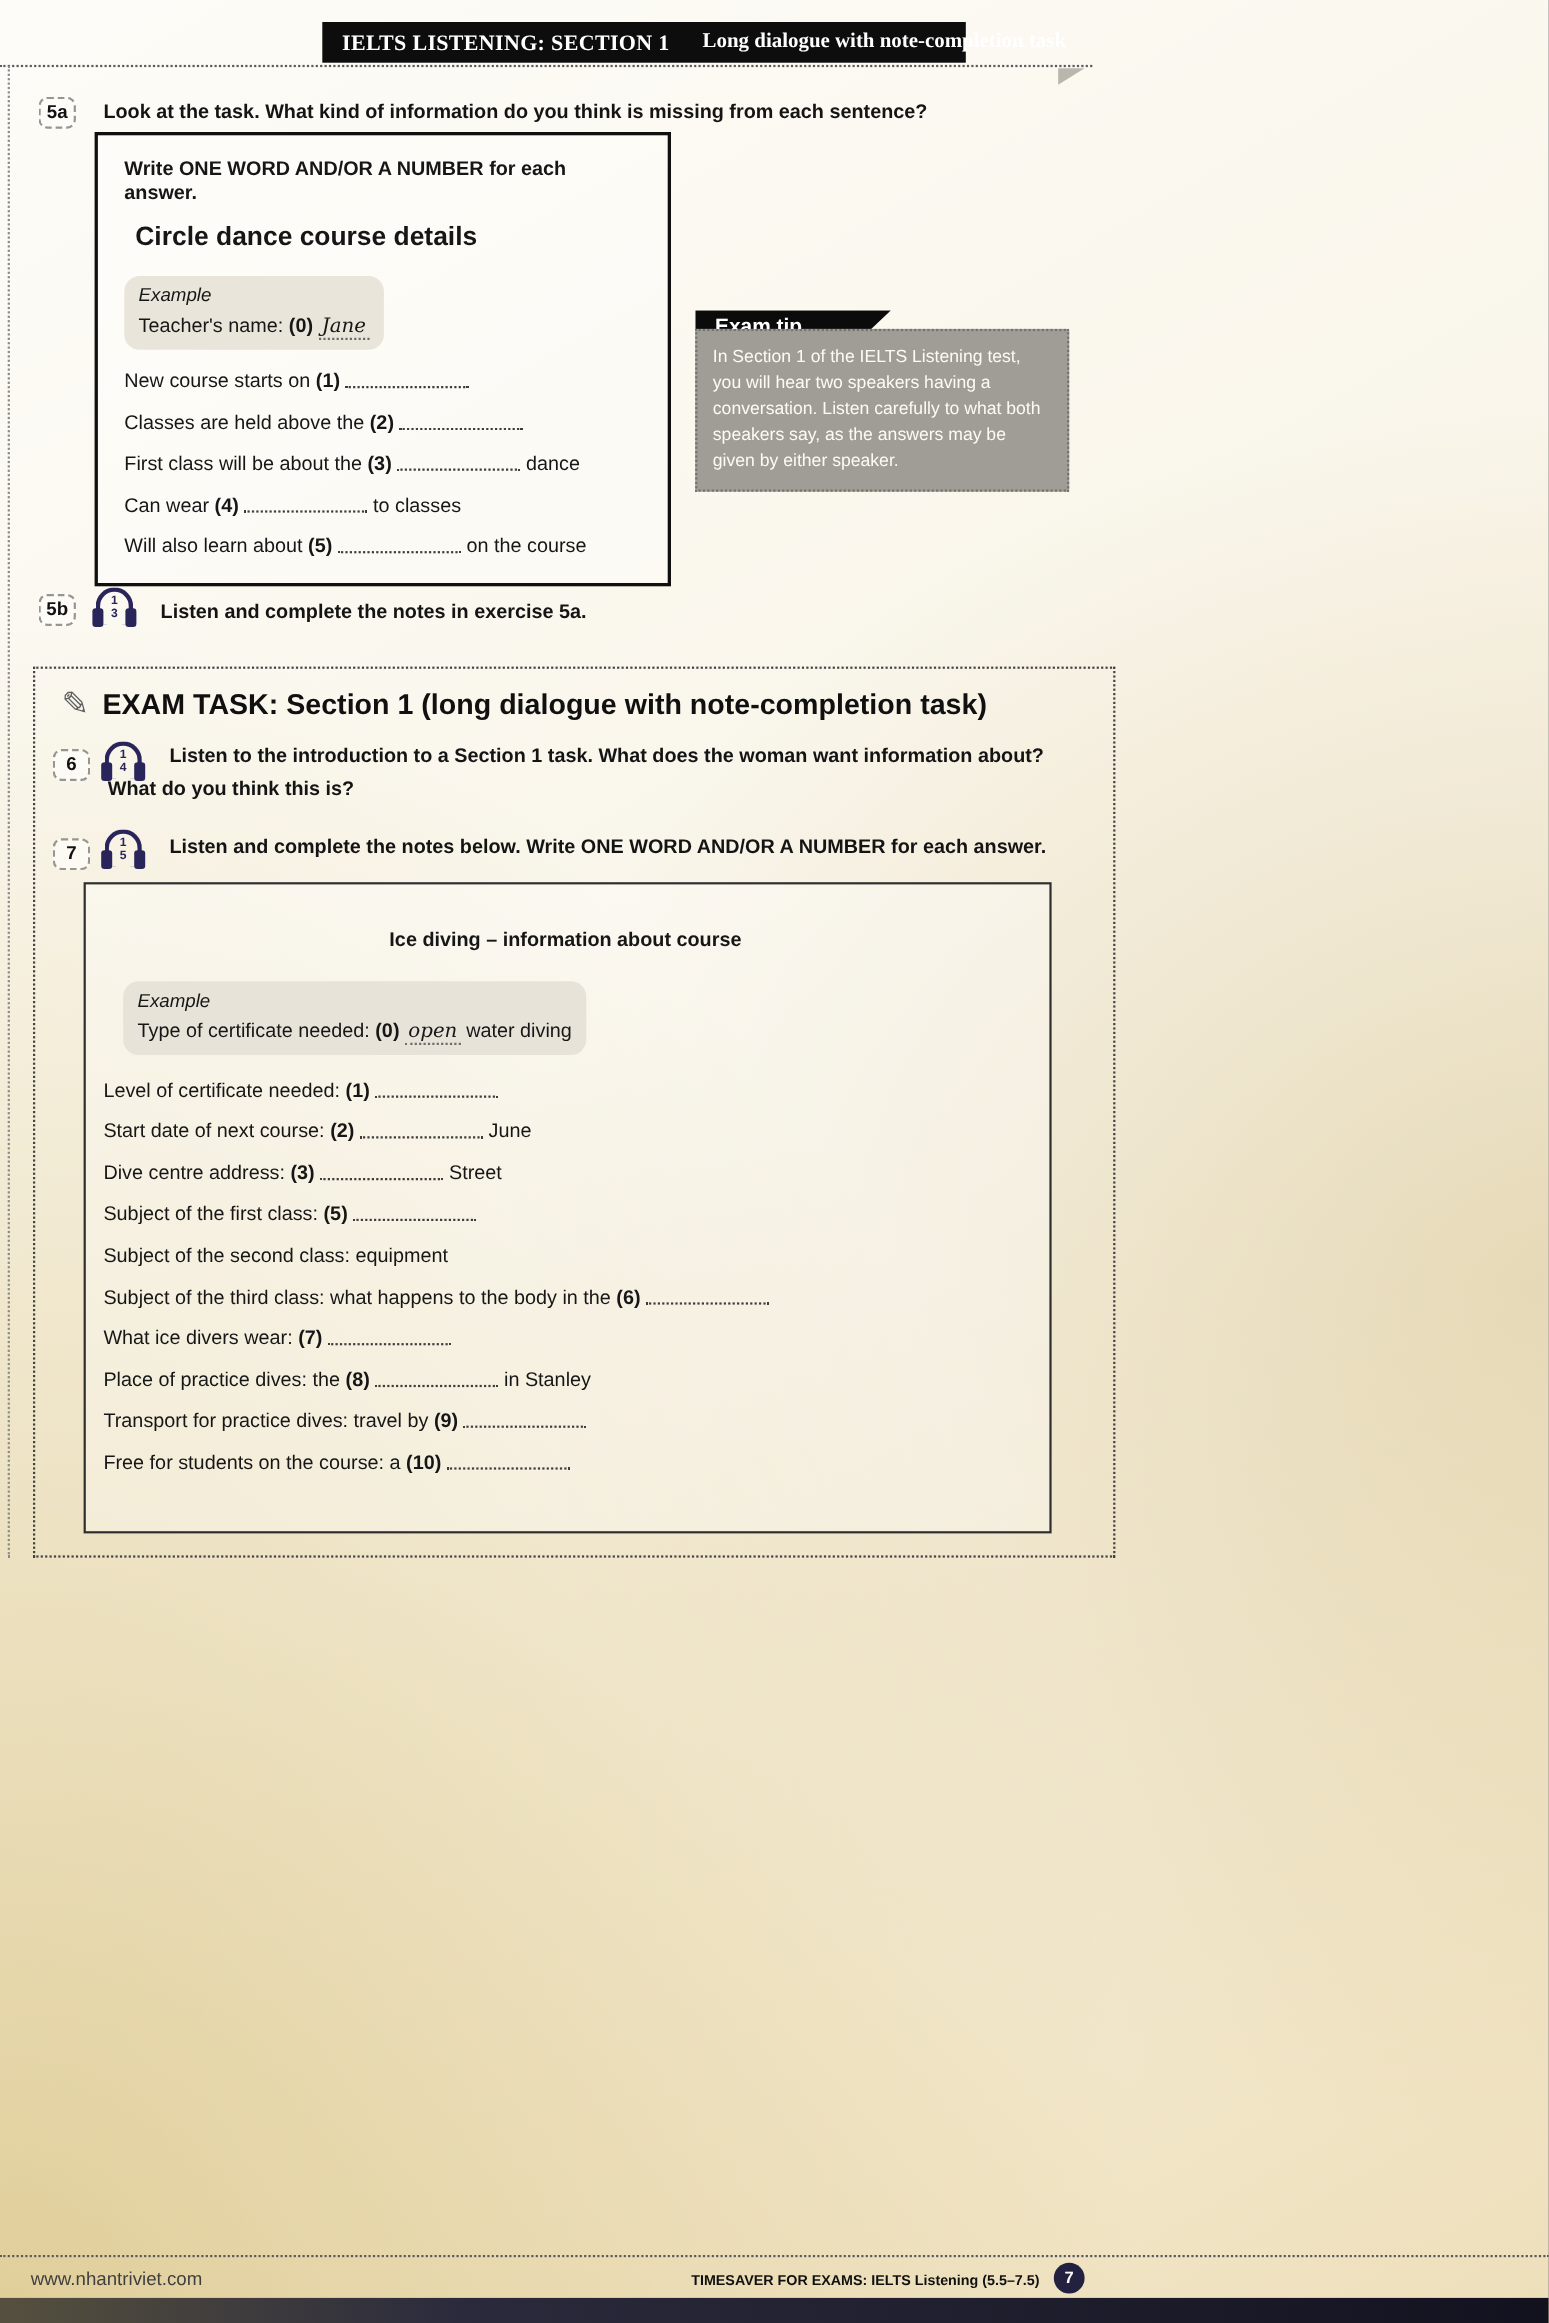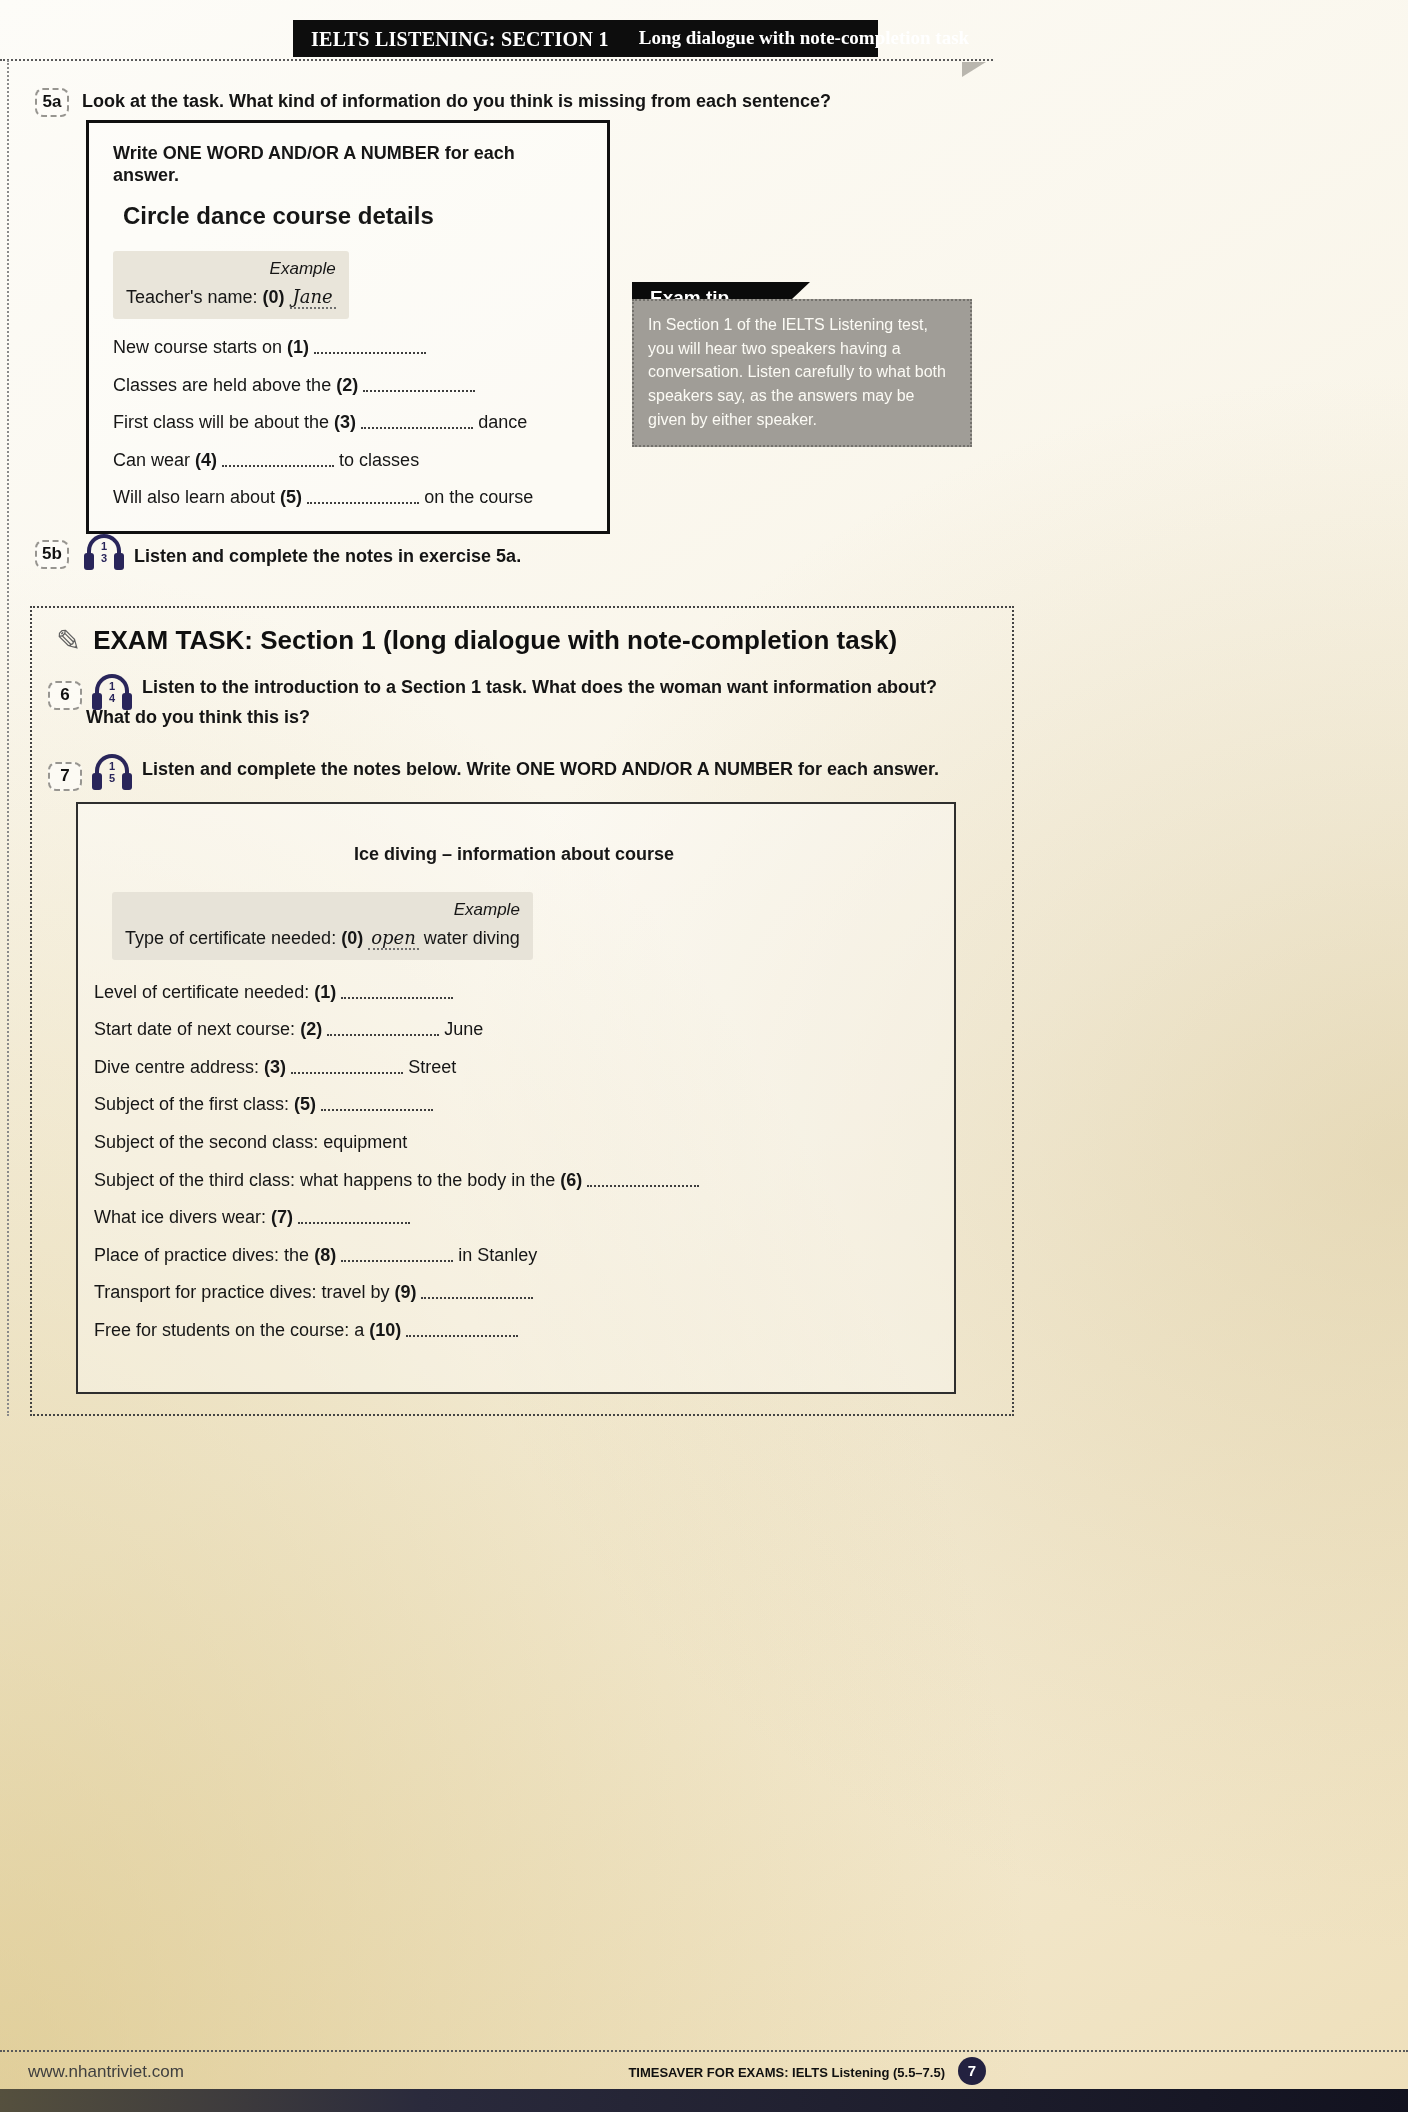--- a/index.html
+++ b/index.html
@@ -26,41 +26,41 @@
           border-left:24px solid #b9b6ae; border-bottom:15px solid transparent; }
 
   
   .badge {
     position:absolute; min-width:34px; height:29px; padding:0 4px; box-sizing:border-box;
     border:2px dashed #979590; border-radius:8px; background:rgba(253,252,248,.75);
     display:flex; align-items:center; justify-content:center;
     font-weight:bold; font-size:17px; color:#111;
   }
 
-  .instr { position:absolute; font-weight:bold; font-size:18px; color:#141414; }
+  .instr { position:absolute; font-weight:bold; font-size:18px; color:#141414;margin-left:12px; }
 
   
   .hp { position:absolute; width:40px; height:38px; }
   .hp-band { position:absolute; left:3px; right:3px; top:2px; height:30px;
              border:4px solid #29255a; border-bottom:none; border-radius:18px 18px 0 0; }
   .hp-ear { position:absolute; bottom:0; width:10px; height:17px; background:#29255a; border-radius:3px; }
   .hp-ear.l { left:0; } .hp-ear.r { right:0; }
   .hp-nums { position:absolute; top:9px; left:0; right:0; display:flex; flex-direction:column;
              align-items:center; font-size:11px; font-weight:bold; color:#29255a; line-height:1.05; }
 
   
   .task-box {
     position:absolute; box-sizing:border-box; background:rgba(255,255,255,.35);
   }
   #task5a-box { left:86px; top:120px; width:524px; min-height:384px;
                 border:3px solid #101010; padding:20px 24px 22px; }
   .box-instruction { font-weight:bold; font-size:18px; }
   .box-title { font-weight:bold; font-size:24px; margin-top:16px;margin-left:10px; }
-  .example-band { margin-top:20px; background:#e9e5da; border-radius:3px;
-                  padding:8px 13px 10px; display:inline-block;text-align:right; }
+  .example-band { margin-top:20px; background:#e9e5da; border-radius:14px;
+                  padding:8px 13px 10px; display:inline-block; }
   .example-label { font-style:italic; font-size:17px; margin-bottom:7px; }
   .example-line { font-size:18px; }
   .num { font-weight:bold; }
   .handwritten { font-family:"DejaVu Serif", serif; font-style:italic; font-size:18px;
                  border-bottom:2px dotted #6d6d6d; padding:0 3px; }
   .fill-list { margin-top:18px; }
   .fill-item { font-size:18px; margin-top:16px; white-space:nowrap; }
   .gap { display:inline-block; width:112px; height:13px;
          border-bottom:2px dotted #3d3d3d; vertical-align:-1px; }
 

